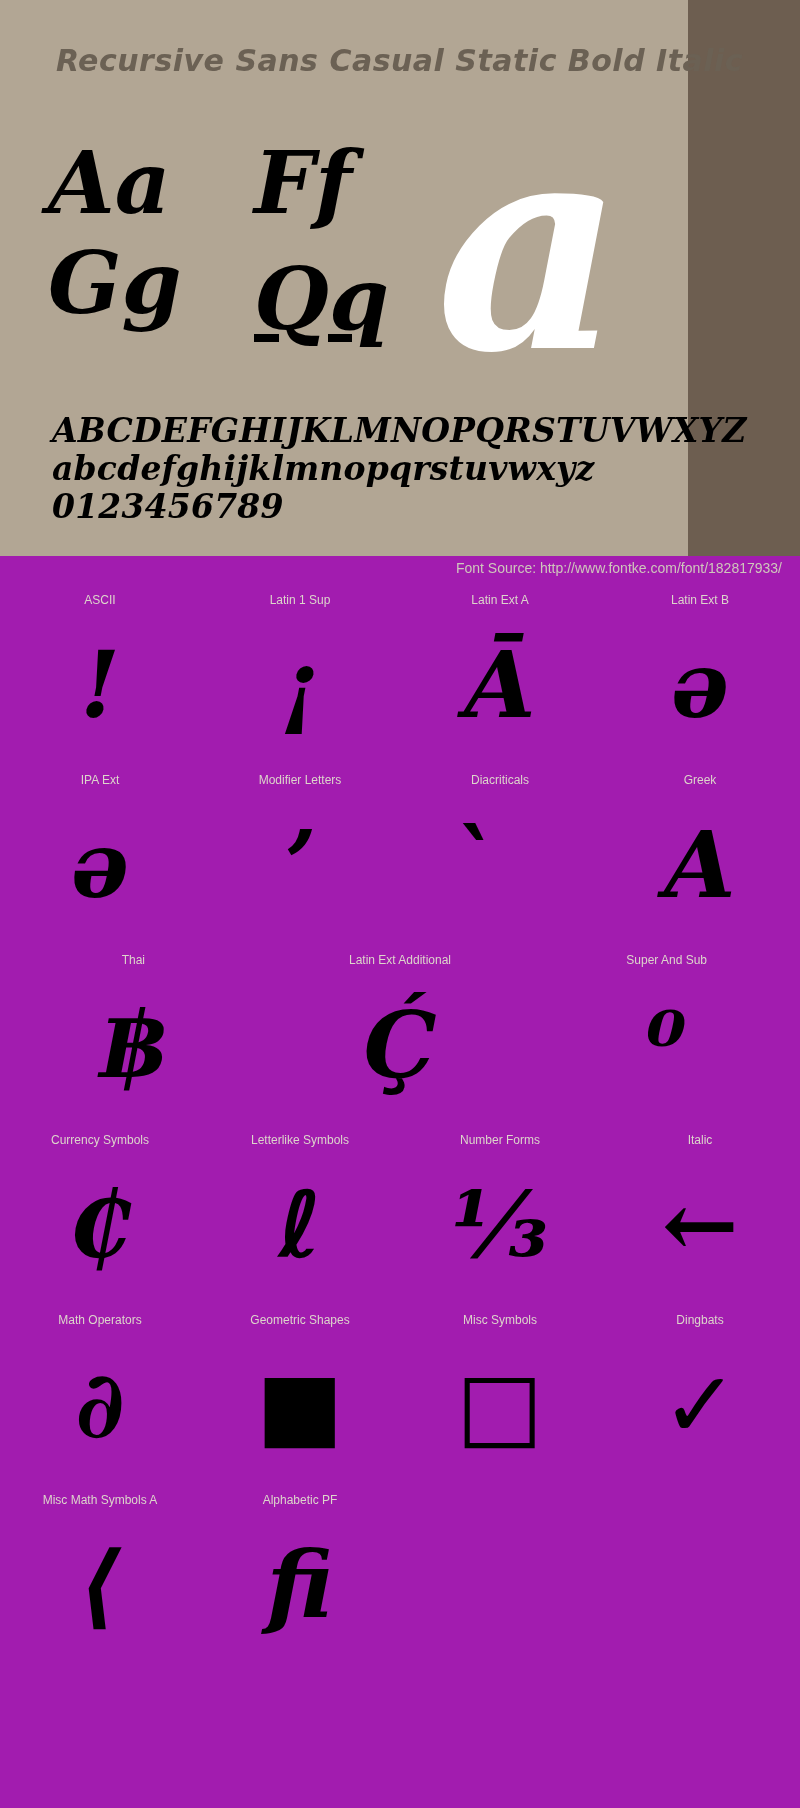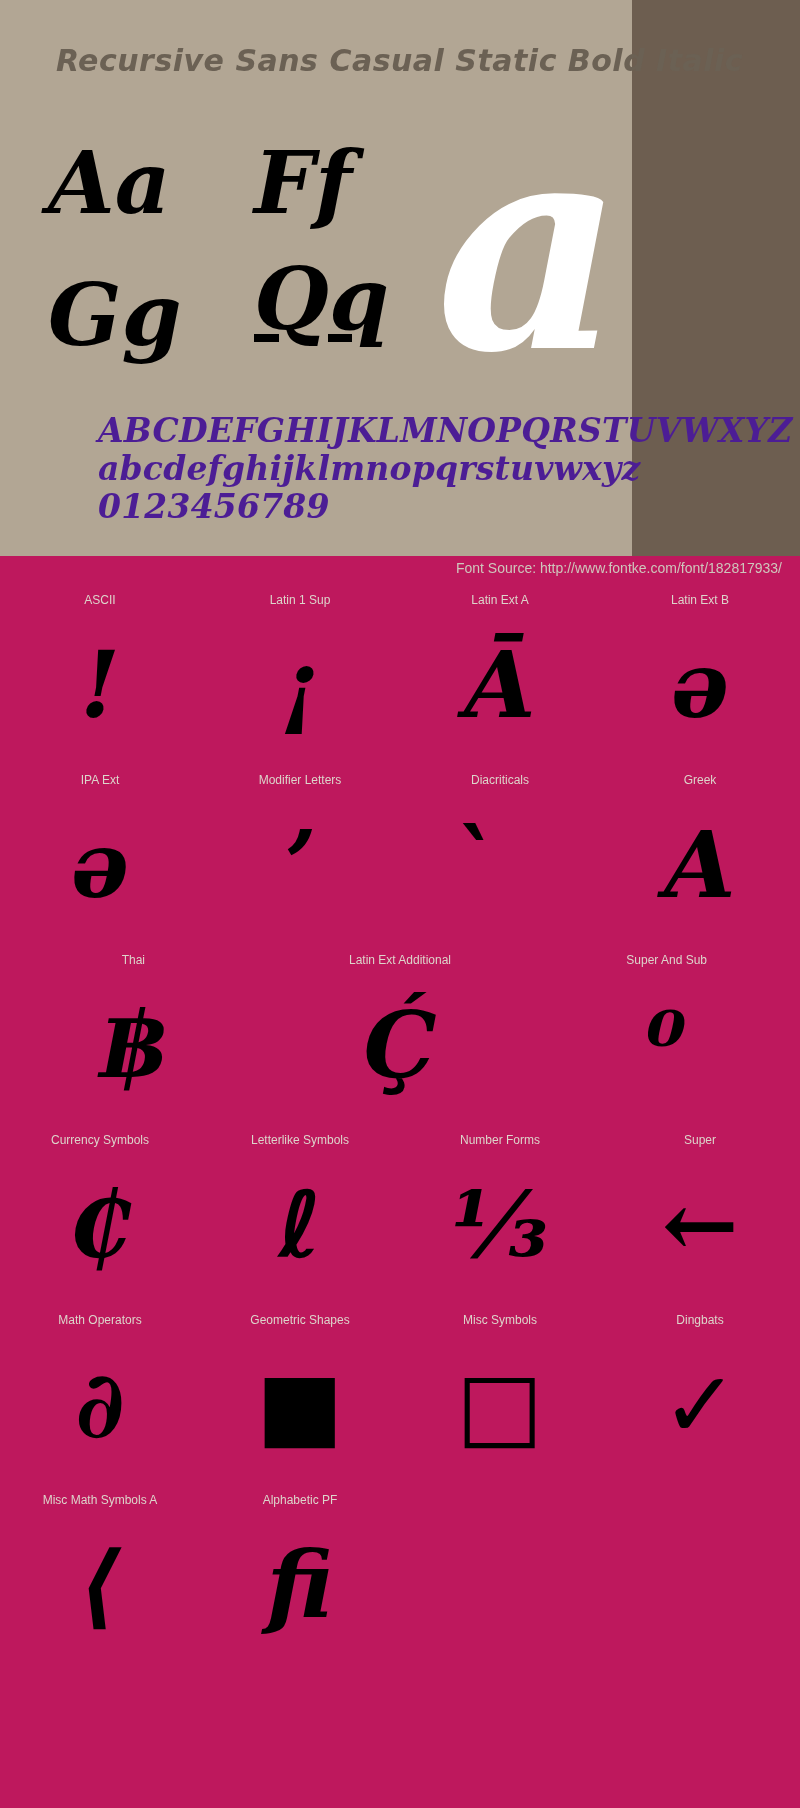--- a/index.html
+++ b/index.html
@@ -5,21 +5,21 @@
   html,body{margin:0;padding:0;}
   body{
     width:800px;height:1808px;overflow:hidden;
     font-family:"Liberation Sans",sans-serif;
     background:#6d5e50;
   }
   .page{position:relative;width:800px;height:1808px;}
 
   
   .top-panel{
-    position:absolute;left:0;top:0;width:632px;height:556px;
+    position:absolute;left:0;top:0;width:688px;height:556px;
     background:#b2a694;
   }
   .font-title{
     position:absolute;left:56px;top:43px;
     font-family:"DejaVu Sans",sans-serif;
     font-style:italic;font-weight:bold;
     font-size:30px;letter-spacing:.5px;
     color:#6b6154;white-space:nowrap;
   }
   .pair-grid{
@@ -27,51 +27,51 @@
   }
   .pair{
     position:absolute;
     font-family:"DejaVu Serif","DejaVu Sans",serif;
     font-style:italic;font-weight:bold;
     font-size:86px;color:#000;line-height:1;
     white-space:nowrap;
   }
   .pair.p0{left:0px;   top:0px;}
   .pair.p1{left:206px; top:0px;}
-  .pair.p2{left:0px;   top:132px;}
+  .pair.p2{left:0px;   top:100px;}
   .pair.p3{left:206px; top:116px;text-decoration:underline;}
 
   .big-glyph{
     position:absolute;left:400px;top:96px;width:260px;height:300px;
     font-family:"DejaVu Serif","DejaVu Sans",serif;
     font-style:italic;font-weight:bold;
     font-size:290px;line-height:300px;color:#ffffff;
     text-align:center;
   }
 
   .specimen-lines{
     position:absolute;left:52px;top:412px;width:700px;
   }
   .spec-line{
     font-family:"DejaVu Serif","DejaVu Sans",serif;
     font-style:italic;font-weight:bold;
     font-size:33px;line-height:38px;
-    letter-spacing:.2px;color:#4c1d95;white-space:nowrap;margin-left:46px;
+    letter-spacing:.2px;color:#000000;white-space:nowrap;
   }
 
   .copyright{
     position:absolute;right:16px;top:602px;
     font-family:"Liberation Sans",sans-serif;
     font-size:14px;color:#4a4238;white-space:nowrap;
   }
 
   
   .bottom-panel{
     position:absolute;left:0;top:556px;width:800px;height:1252px;
-    background:#be185d;
+    background:#a21caf;
   }
   .font-source{
     position:absolute;right:18px;top:4px;
     font-family:"Liberation Sans",sans-serif;
     font-size:14px;color:#cfc6bc;white-space:nowrap;
   }
 
   .block-grid{
     position:absolute;left:0;top:34px;width:800px;
   }
@@ -189,21 +189,21 @@
           </div>
           <div class="block-cell">
             <div class="block-label">Letterlike Symbols</div>
             <div class="block-glyph">ℓ</div>
           </div>
           <div class="block-cell">
             <div class="block-label">Number Forms</div>
             <div class="block-glyph">⅓</div>
           </div>
           <div class="block-cell">
-            <div class="block-label">Super</div>
+            <div class="block-label">Italic</div>
             <div class="block-glyph">←</div>
           </div>
         </div>
         <div class="block-row">
           <div class="block-cell">
             <div class="block-label">Math Operators</div>
             <div class="block-glyph">∂</div>
           </div>
           <div class="block-cell">
             <div class="block-label">Geometric Shapes</div>

